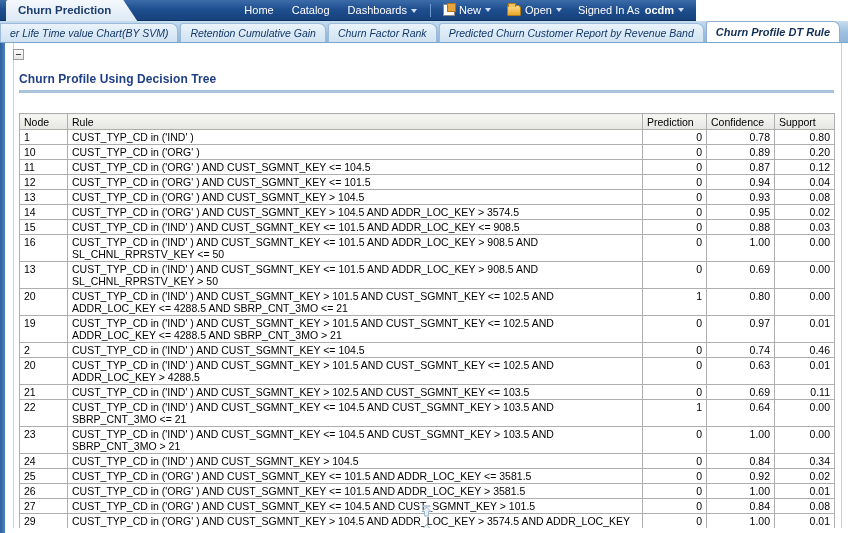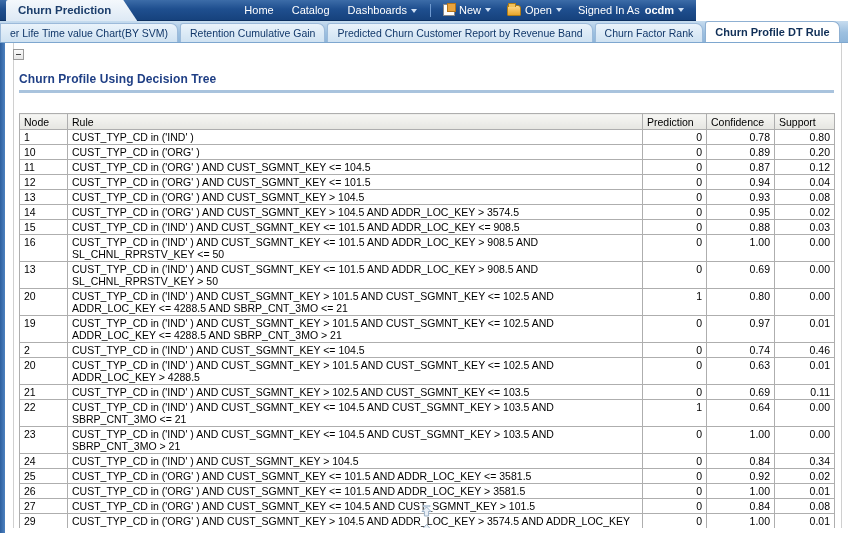--- a/index.html
+++ b/index.html
@@ -85,21 +85,21 @@
     display: flex; align-items: flex-end;
   }
   .tab {
     height: 19px; line-height: 19px;
     padding: 0 9px;
     margin-right: 2px;
     font-size: 10.5px; color: #12386a;
     background: linear-gradient(to bottom, #eaf3fb 0%, #cfe2f2 100%);
     border: 1px solid #9cbada; border-bottom: none;
     border-radius: 3px 7px 0 0;
-    white-space: nowrap; cursor: pointer;
+    white-space: nowrap; cursor: pointer; font-style: italic;
   }
   .tab.first { border-radius: 0 7px 0 0; margin-left: 0; }
   .tab.active {
     background: #ffffff; color: #102f57; font-weight: bold;
     border-color: #8fb0d2; height: 21px; line-height: 21px;
     font-size: 11px;
   }
   .tab-more {
     color: #1b4f8e; font-size: 12px; font-weight: bold;
     padding: 0 6px; line-height: 19px; cursor: pointer;
@@ -210,22 +210,22 @@
       <i class="tb-caret"></i>
     </span>
   </div>
 </div>
 
 <div class="apptab">Churn Prediction</div>
 
 <div class="tabstrip">
   <div class="tab first">er Life Time value Chart(BY SVM)</div>
   <div class="tab">Retention Cumulative Gain</div>
+  <div class="tab">Churn Factor Rank</div>
   <div class="tab">Predicted Churn Customer Report by Revenue Band</div>
-  <div class="tab">Churn Factor Rank</div>
   <div class="tab active">Churn Profile DT Rule</div>
   <div class="tab-more">»</div>
 
 </div>
 
 <div class="leftrail"></div>
 
 <div class="page">
   <div class="panel-frame"></div>
 

